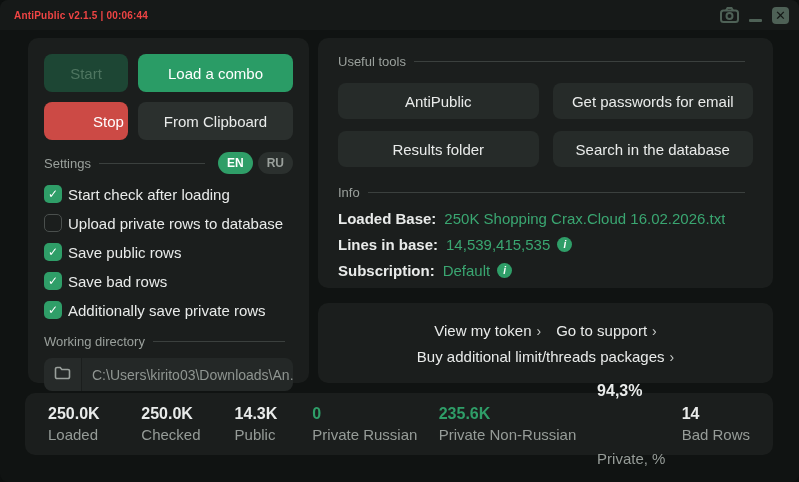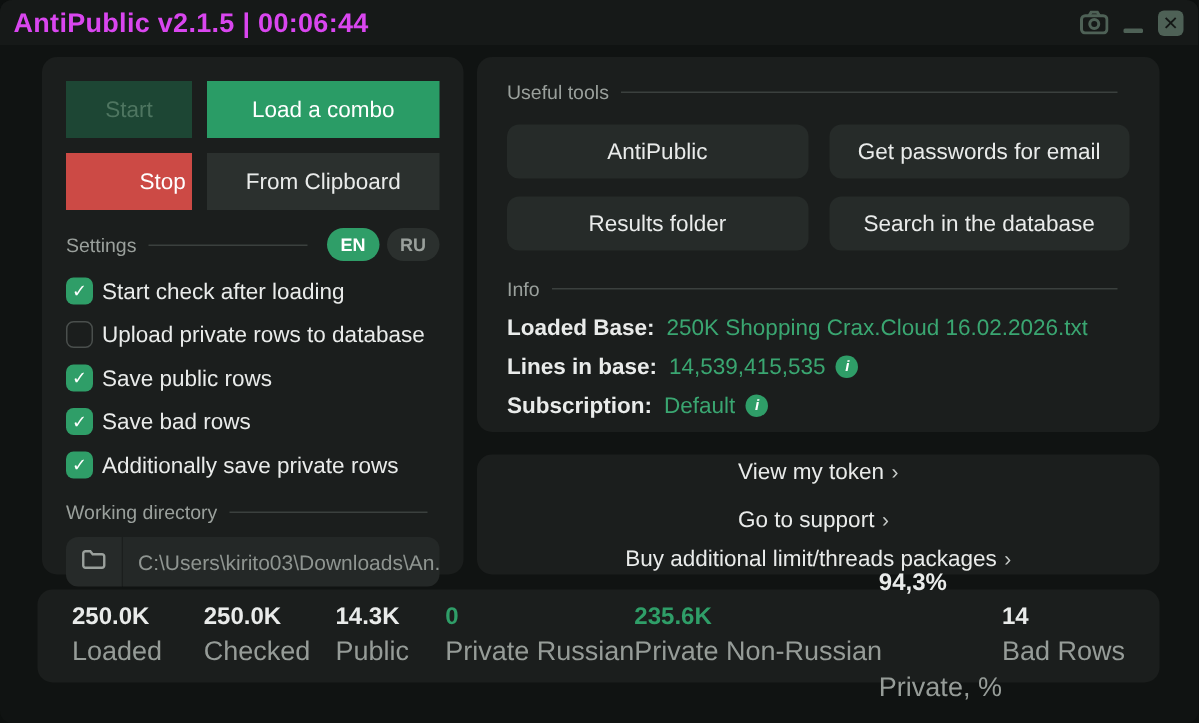--- a/index.html
+++ b/index.html
@@ -12,21 +12,21 @@
     position:relative; width:799px; height:482px;
     background:#101312; border-radius:8px; overflow:hidden;
   }
   
   .titlebar {
     position:absolute; left:0; top:0; width:100%; height:30px;
     background:#161918;
     display:flex; align-items:center;
   }
   .titlebar .title {
-    margin-left:9px; font-size:18px; font-weight:700; color:#d946ef; letter-spacing:.2px;
+    margin-left:14px; font-size:10px; font-weight:700; color:#ef4444; letter-spacing:.2px;
   }
   .win-controls {
     position:absolute; right:10px; top:0; height:30px;
     display:flex; align-items:center; gap:10px;
   }
   .cam-icon svg { display:block; }
   .min-btn { width:13px; height:3px; background:#4e6156; border-radius:1px; margin-top:10px; }
   .close-btn {
     width:17px; height:17px; background:#4e6156; border-radius:4px;
     display:flex; align-items:center; justify-content:center;
@@ -36,21 +36,21 @@
   .panel { position:absolute; background:#1b1e1d; border-radius:10px; }
   .left-panel  { left:28px;  top:38px;  width:281px; height:345px; padding:16px; }
   .tools-panel { left:318px; top:38px;  width:455px; height:250px; padding:16px 20px; }
   .links-panel { left:318px; top:303px; width:455px; height:80px;
                  display:flex; flex-direction:column; justify-content:center; align-items:center; gap:9px; }
   .stats-bar   { left:25px;  top:393px; width:748px; height:62px;
                  display:flex; align-items:center; padding:0 23px; }
   
   .btn-row { display:flex; gap:10px; margin-bottom:10px; }
   .btn {
-    height:38px; border:none; border-radius:0; font-size:15px;
+    height:38px; border:none; border-radius:8px; font-size:15px;
     font-family:inherit; cursor:pointer; display:flex; align-items:center; justify-content:center;
   }
   .btn-start { width:84px; background:#1d4634; color:#4e7560; }
   .btn-load  { flex:1; background:#2a9c66; color:#ffffff; }
   .btn-stop  { width:84px; background:#cc4a45; color:#ffffff;padding-left:45px; }
   .btn-clip  { flex:1; background:#2b302e; color:#e9ebea; }
   
   .section-row { display:flex; align-items:center; margin-top:12px; }
   .section-label { font-size:13px; color:#9aa09c; white-space:nowrap; }
   .section-line { flex:1; height:1px; background:#3b403e; margin:0 8px; }
@@ -92,31 +92,31 @@
   .info-rows { margin-top:8px; }
   .info-row { display:flex; align-items:center; margin-top:6px; font-size:15px; height:20px; }
   .info-label { color:#e9ebea; font-weight:700; margin-right:8px; white-space:nowrap; }
   .info-value { color:#3aa671; white-space:nowrap; overflow:hidden; }
   .info-dot {
     width:15px; height:15px; border-radius:50%; background:#2f9e68; margin-left:7px;
     color:#ffffff; font-size:10px; font-weight:700; font-style:italic;
     display:flex; align-items:center; justify-content:center; cursor:pointer;
   }
   
-  .links-row { display:flex; gap:15px;flex-direction:column; }
+  .links-row { display:flex; gap:15px; }
   .link { font-size:15px; color:#e9ebea; cursor:pointer; white-space:nowrap; }
   .chev { color:#c6cac8; margin-left:5px; font-size:14px; }
   
   .stat { display:flex; flex-direction:column; }
   .stat:nth-child(1){ width:96px; } .stat:nth-child(2){ width:96px; }
   .stat:nth-child(3){ width:80px; } .stat:nth-child(4){ width:130px; }
   .stat:nth-child(5){ width:163px; } .stat:nth-child(6){ width:87px;gap:47px; }
   .stat-value { font-size:16px; font-weight:700; color:#e9ebea; }
   .stat-value.green { color:#2f9e68; }
-  .stat-label { font-size:18px; color:#969c98; margin-top:3px; white-space:nowrap; }
+  .stat-label { font-size:15px; color:#969c98; margin-top:3px; white-space:nowrap; }
 </style>
 </head>
 <body>
 
 <div class="window">
 
   <div class="titlebar">
     <span class="title">AntiPublic v2.1.5 | 00:06:44</span>
     <div class="win-controls">
       <span class="cam-icon">

